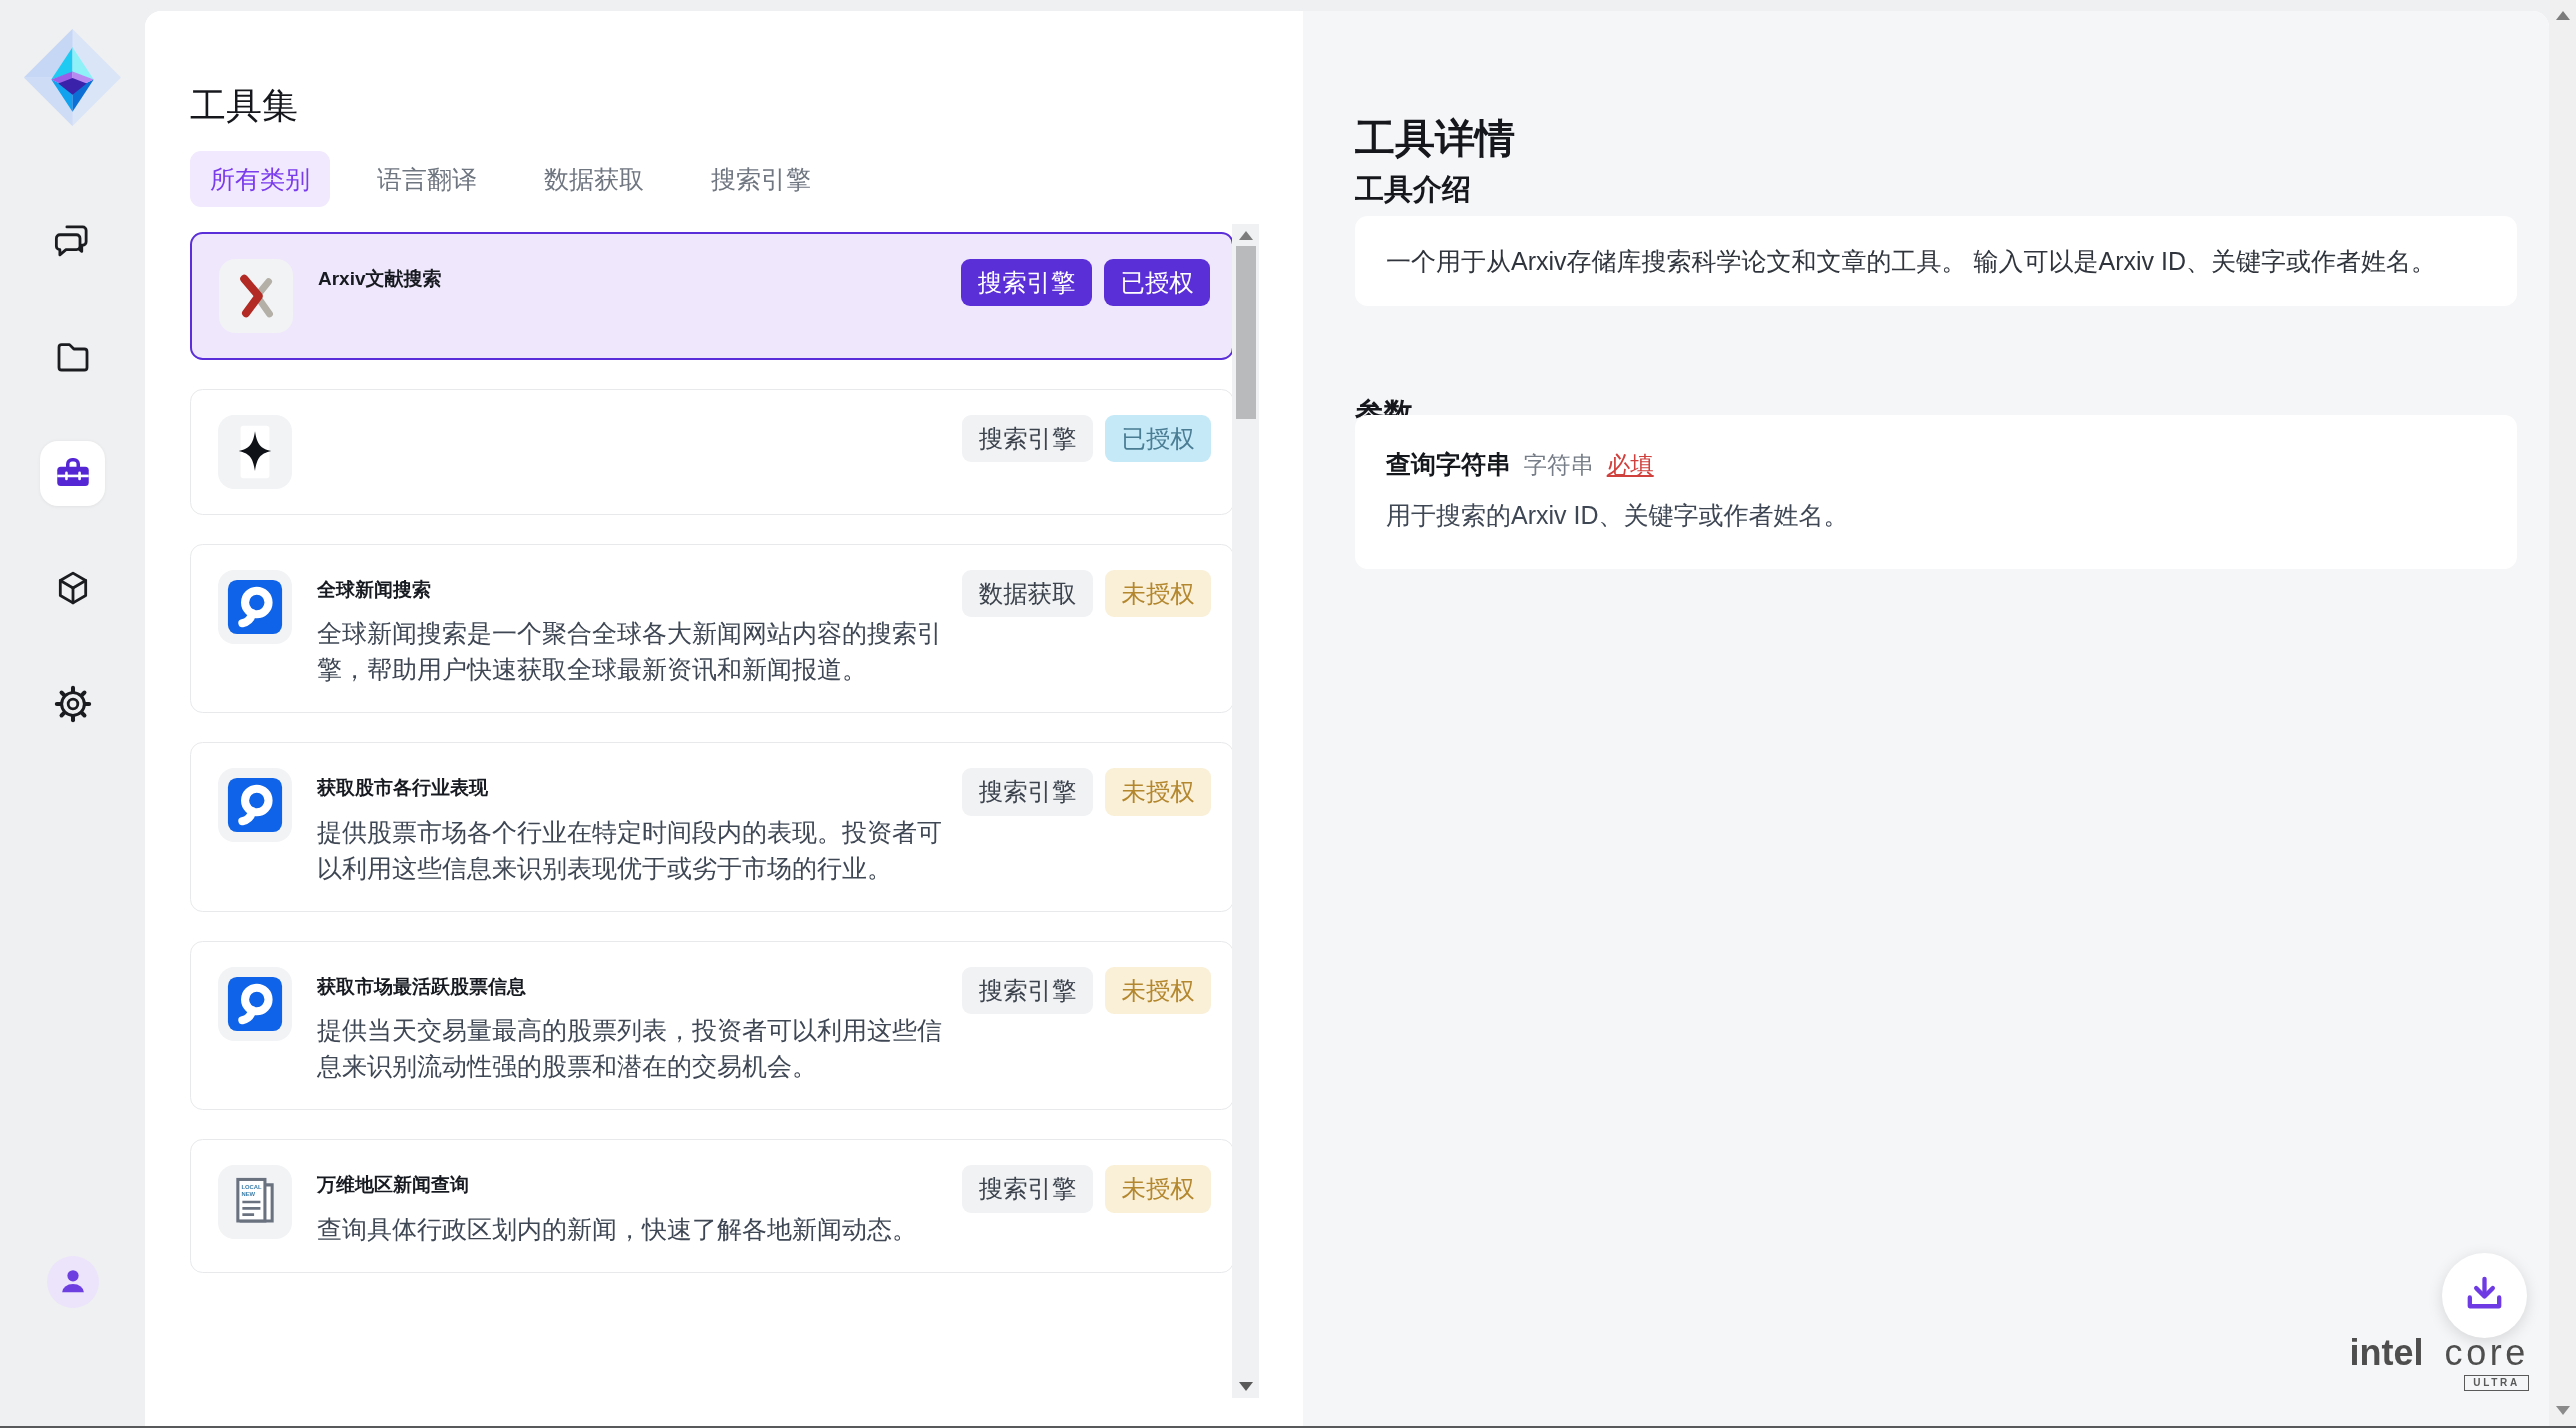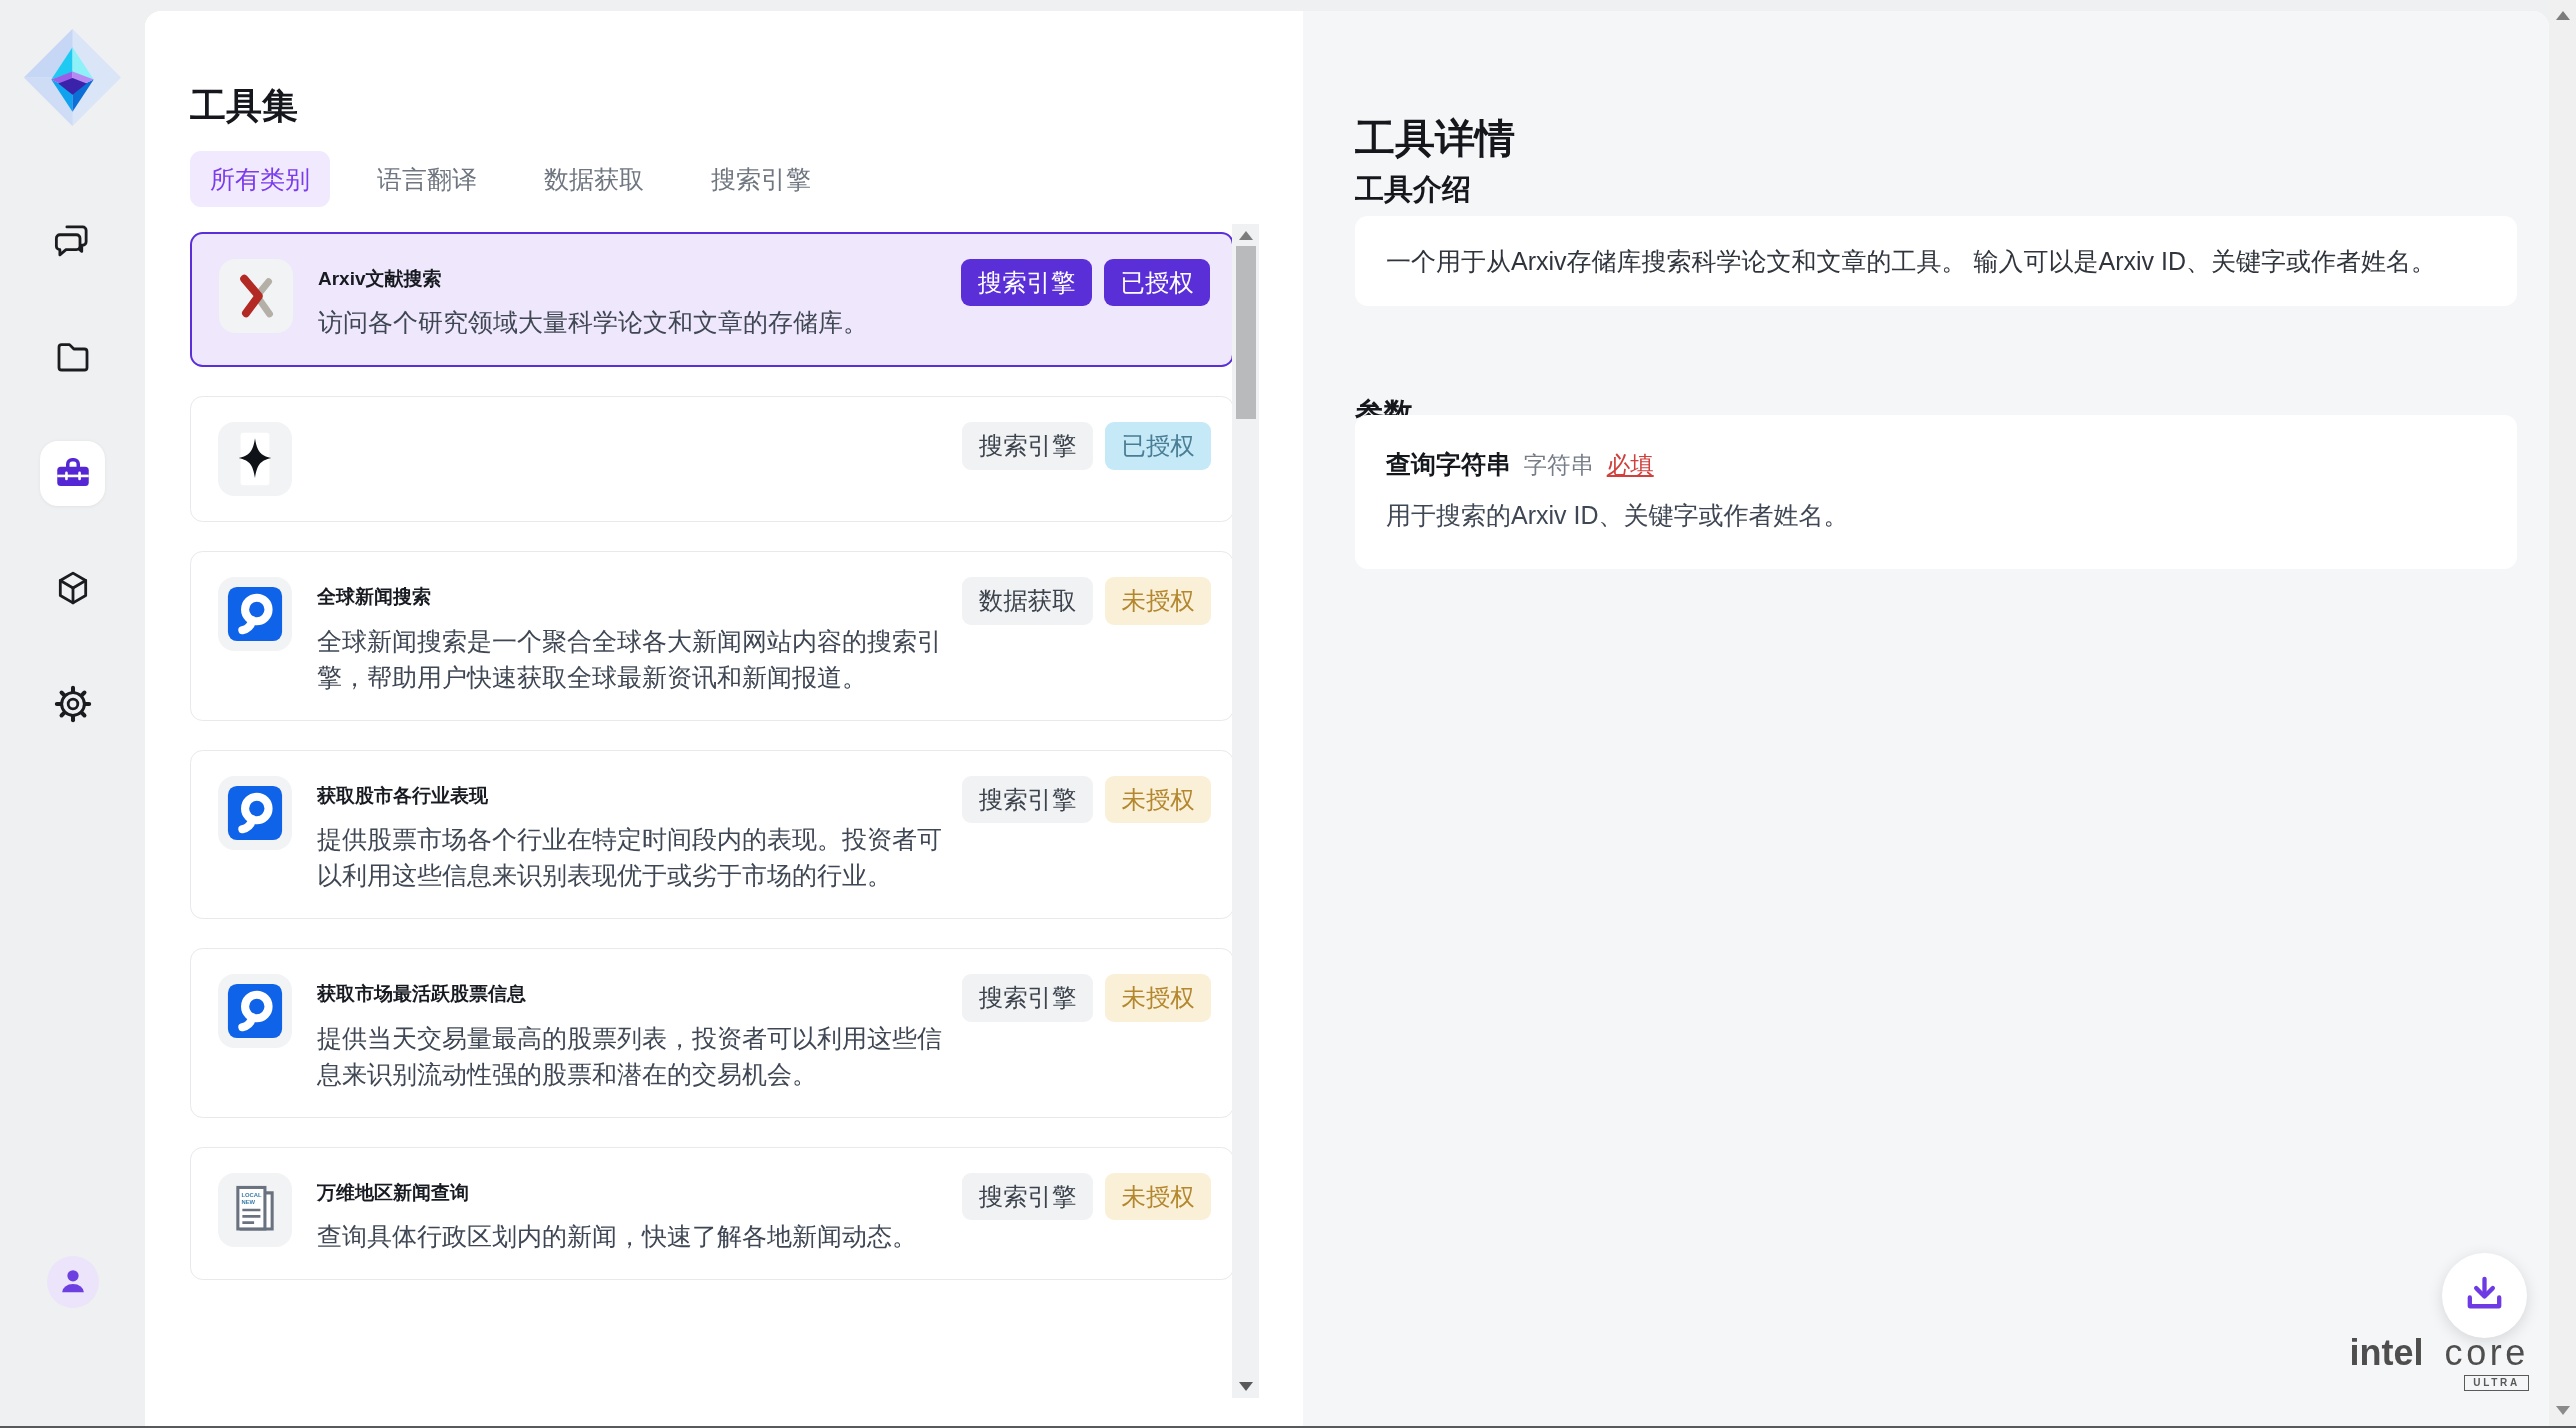--- a/index.html
+++ b/index.html
@@ -16,21 +16,21 @@
   .rail-btn{width:65px;height:65px;border-radius:18px;display:flex;align-items:center;justify-content:center;cursor:pointer;}
   .rail-btn.active{background:#ffffff;box-shadow:0 0.9px 3.6px rgba(0,0,0,.06);}
   .rail-btn svg{width:42px;height:42px;}
   .rail-spacer{flex:1;}
   .avatar{width:52px;height:52px;border-radius:50%;background:#ece4fb;display:flex;align-items:center;justify-content:center;}
   .avatar svg{width:36px;height:36px;}
   .panel-toggle{margin-top:27px;margin-bottom:52px;width:42px;height:42px;display:flex;align-items:center;justify-content:center;}
   
   .window{position:absolute;left:145px;top:11px;right:27px;bottom:0;border-radius:16.3px 16.3px 0 0;overflow:hidden;display:flex;background:#fff;}
   .list-panel{width:1158px;background:#ffffff;position:relative;flex:none;}
-  .list-title{position:absolute;left:45px;top:47px;font-size:36px;font-weight:bold;color:#15171c;}
+  .list-title{position:absolute;left:45px;top:47px;font-size:36px;font-weight:normal;color:#15171c;}
   .tabs{position:absolute;left:45px;top:140px;display:flex;gap:27px;align-items:center;}
   .tab{font-size:25px;color:#6f7680;padding:11.7px 20px;border-radius:11px;cursor:pointer;white-space:nowrap;}
   .tab.active{background:#f1e9fe;color:#7a3bec;}
   .cards-viewport{position:absolute;left:0;top:213px;width:1138px;height:1154px;overflow:hidden;}
   .cards{display:flex;flex-direction:column;gap:29px;padding-top:8.1px;margin-left:45px;width:1044px;}
   .card{box-sizing:border-box;background:#fff;border:1.8px solid #e8e9eb;border-radius:12.6px;padding:25px 22px 25px 27px;position:relative;display:flex;cursor:pointer;flex:none;}
   .card.selected{background:#efe7fb;border:2.7px solid #5a2ed8;}
   .card-icon{width:74px;height:74px;border-radius:16.3px;background:#f2f3f5;flex:none;margin-right:25px;display:flex;align-items:center;justify-content:center;overflow:hidden;}
   .card-icon svg{width:74px;height:74px;}
   .card-body{min-width:0;}
@@ -179,21 +179,20 @@
       <div class="cards" id="cards">
           <div class="card selected">
             <div class="card-icon">
   <svg viewBox="0 0 82 82" fill="none" stroke-linecap="round" stroke-linejoin="round">
     <polyline points="55,25 42,41 56,61" stroke="#b4b0a8" stroke-width="7.5"></polyline>
     <polyline points="28,22 44,41 30,60" stroke="#b22a23" stroke-width="9"></polyline>
   </svg>
 </div>
             <div class="card-body">
               <div class="card-title">Arxiv文献搜索</div>
-              <div class="card-desc">访问各个研究领域大量科学论文和文章的存储库。</div>
             </div>
             <div class="card-badges">
               <span class="badge badge--purple">搜索引擎</span>
               <span class="badge badge--purple">已授权</span>
             </div>
           </div>
           <div class="card">
             <div class="card-icon">
   <svg viewBox="0 0 82 82">
     <rect x="25" y="12" width="32" height="58" rx="3" fill="#ffffff"></rect>

